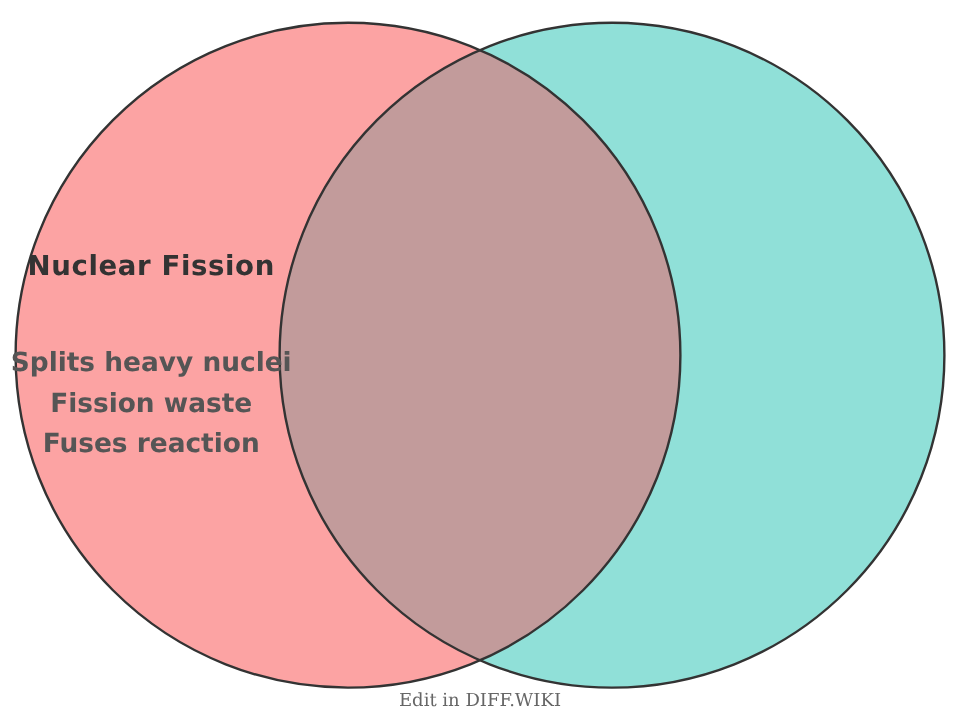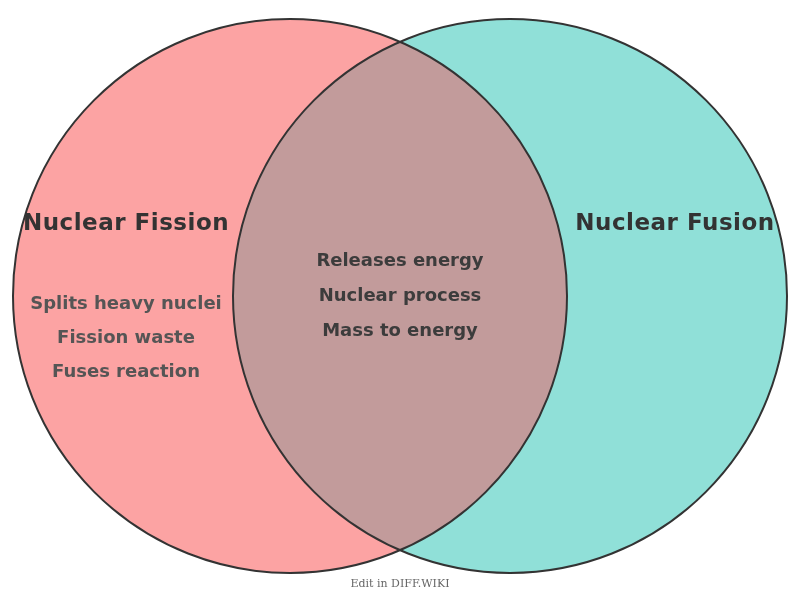--- a/index.html
+++ b/index.html
@@ -28,38 +28,38 @@
     white-space: nowrap;
     text-align: center;
   }
   .circle-title {
     font-size: 23px;
     font-weight: bold;
     color: #333333;
     letter-spacing: 0.5px;
   }
   .item-list {
-    font-size: 18px;
+    font-size: 22px;
     font-weight: bold;
     color: #555555;
   }
   .item-list .item {
     line-height: 34px;
   }
   .center-list {
     font-size: 18px;
     font-weight: bold;
     color: #3c3c3c;
   }
   .center-list .item {
     line-height: 35px;
   }
   #footer-link {
     font-family: "DejaVu Serif", serif;
-    font-size: 11px;
+    font-size: 15px;
     font-weight: normal;
     color: #666666;
     text-decoration: none;
     cursor: pointer;
   }
   #left-title  { left: 126px; top: 222px; }
   #right-title { left: 675px; top: 222px; }
   #left-items  { left: 126px; top: 337px; }
   #center-items{ left: 400px; top: 294px; }
   #right-items { left: 675px; top: 337px; }
@@ -80,30 +80,24 @@
     <circle cx="290" cy="296" r="277" fill="#FCA3A3"></circle>
     <circle cx="510" cy="296" r="277" fill="#90E0D8"></circle>
     <circle cx="510" cy="296" r="277" clip-path="url(#leftClip)" fill="#C29B9B"></circle>
 
     <circle cx="290" cy="296" r="277" fill="none" stroke-width="2" stroke="#333333"></circle>
     <circle cx="510" cy="296" r="277" fill="none" stroke-width="2" stroke="#333333"></circle>
   </svg>
 
   <div id="left-title" class="abs-center circle-title">Nuclear Fission</div>
 
-  <div id="right-title" class="abs-center circle-title">Nuclear Fusion</div>
 
   <div id="left-items" class="abs-center item-list">
     <div class="item">Splits heavy nuclei</div>
     <div class="item">Fission waste</div>
     <div class="item">Fuses reaction</div>
   </div>
 
-  <div id="center-items" class="abs-center center-list">
-    <div class="item">Releases energy</div>
-    <div class="item">Nuclear process</div>
-    <div class="item">Mass to energy</div>
-  </div>
 
 
   <a id="footer-link">Edit in DIFF.WIKI</a>
 
 </div>
 
 </body></html>

